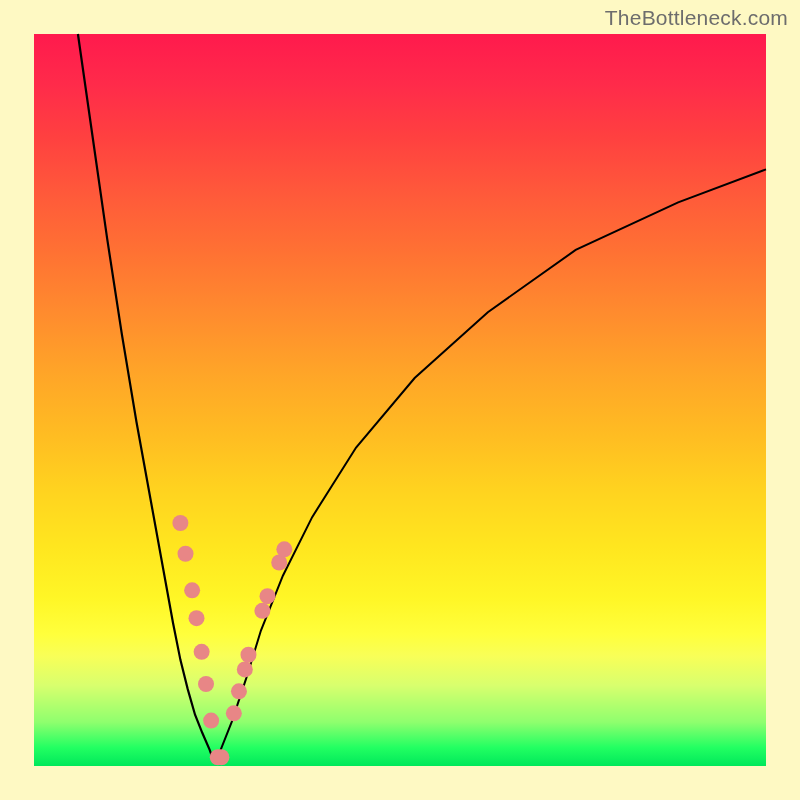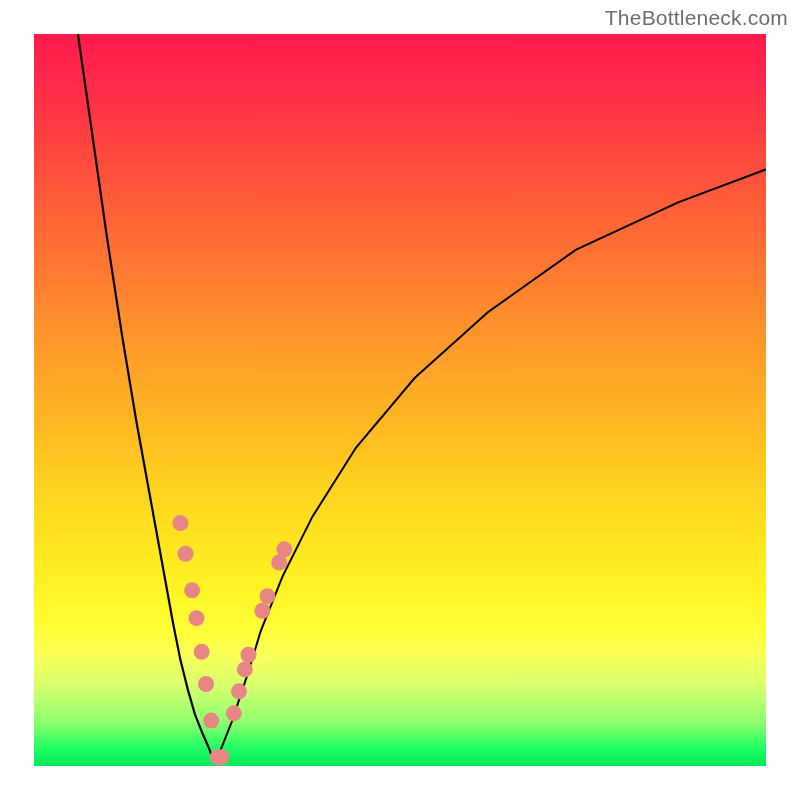--- a/index.html
+++ b/index.html
@@ -8,21 +8,21 @@
     width: 800px;
     height: 800px;
     overflow: hidden;
     background: #000;
     font-family: Arial, Helvetica, sans-serif;
   }
   .outer {
     position: relative;
     width: 800px;
     height: 800px;
-    background: #ffffff;
+    background: #fef9c3;
   }
   .plot-frame {
     position: absolute;
     left: 34px;
     top: 34px;
     width: 732px;
     height: 732px;
     background: linear-gradient(to bottom,
       #ff1a4d 0%,
       #ff2b4a 7%,

